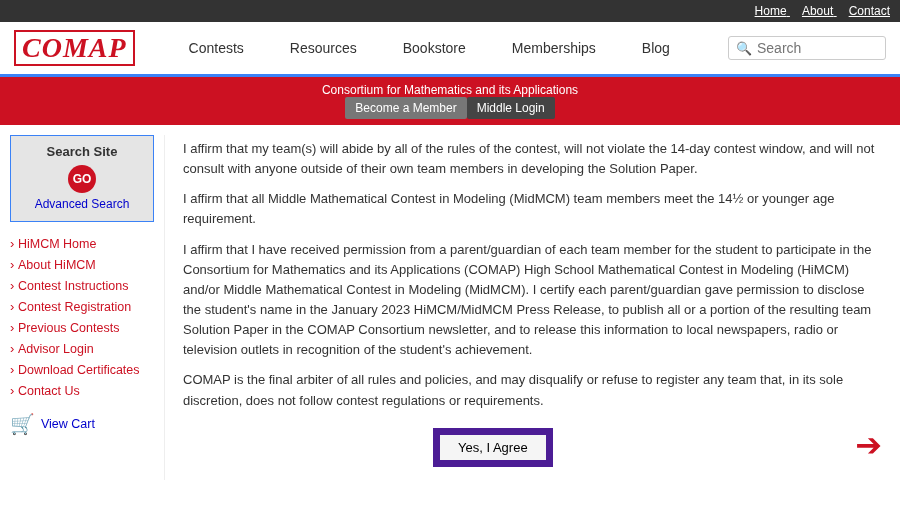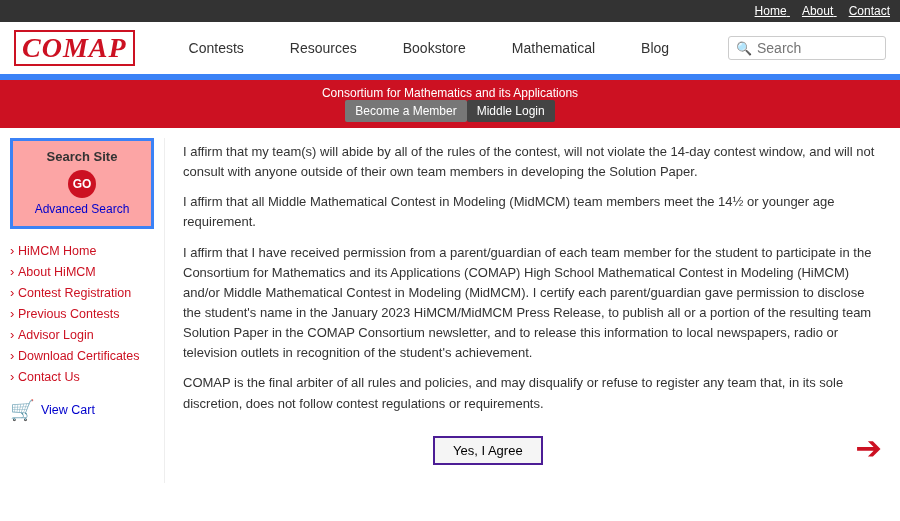--- a/index.html
+++ b/index.html
@@ -14,21 +14,21 @@
       font-size: 12px;
       text-decoration: underline;
     }
     .top-bar a { color: #fff; text-decoration: none; margin-left: 12px; }
 
     
     .header {
       display: flex;
       align-items: center;
       padding: 8px 14px;
-      border-bottom: 6px solid #3b82f6;
+      border-bottom: 3px solid #3b82f6;
       gap: 20px;
     }
     .logo {
       display: flex;
       flex-direction: column;
       align-items: flex-start;
     }
     .logo-text {
       font-size: 28px;
       font-weight: bold;
@@ -103,22 +103,22 @@
     }
 
     
     .sidebar {
       width: 165px;
       min-width: 165px;
       padding: 0 10px;
       border-right: 1px solid #eee;
     }
     .search-site-box {
-      background: #fca5a5;
-      border: 3px solid #3b82f6;
+      background: #e5e5e5;
+      border: 1px solid #3b82f6;
       text-align: center;
       padding: 8px 6px 10px;
       margin-bottom: 14px;
     }
     .search-site-title {
       color: #333;
       font-size: 13px;
       font-weight: bold;
       margin-bottom: 6px;
     }
@@ -181,21 +181,21 @@
     .content p {
       margin-bottom: 10px;
     }
     .agree-area {
       position: relative;
       margin-top: 6px;
     }
     .yes-agree-btn {
       display: block;
       margin: 0 auto;
-      border: 2px solid #4c1d95;
+      border: 7px solid #4c1d95;
       background: #f5f5f5;
       padding: 5px 18px;
       font-size: 13px;
       cursor: pointer;
       margin-top: 4px;
       margin-left: 250px;
     }
   </style>
 </head>
 <body>
@@ -207,21 +207,21 @@
 </div>
 
 <div class="header">
   <div class="logo">
     <div class="logo-text">COMAP</div>
   </div>
   <nav>
     <a>Contests</a>
     <a>Resources</a>
     <a>Bookstore</a>
-    <a>Mathematical</a>
+    <a>Memberships</a>
     <a>Blog</a>
   </nav>
   <div class="search-box">
     <span class="search-icon-inline">🔍</span>
     <input type="text" placeholder="Search" style="">
   </div>
 </div>
 
 <div class="red-bar">
   <span>Consortium for Mathematics and its Applications</span>
@@ -236,20 +236,21 @@
   <div class="sidebar">
     <div class="search-site-box">
       <div class="search-site-title">Search Site</div>
       <button class="go-button">GO</button>
       <a class="advanced-search-link">Advanced Search</a>
     </div>
 
     <ul class="sidebar-nav">
       <li><a>HiMCM Home</a></li>
       <li><a>About HiMCM</a></li>
+      <li><a>Contest Instructions</a></li>
       <li><a>Contest Registration</a></li>
       <li><a>Previous Contests</a></li>
       <li><a>Advisor Login</a></li>
       <li><a>Download Certificates</a></li>
       <li><a>Contact Us</a></li>
     </ul>
 
     <a class="view-cart">
       <span class="cart-icon">🛒</span>
       <span>View Cart</span>

